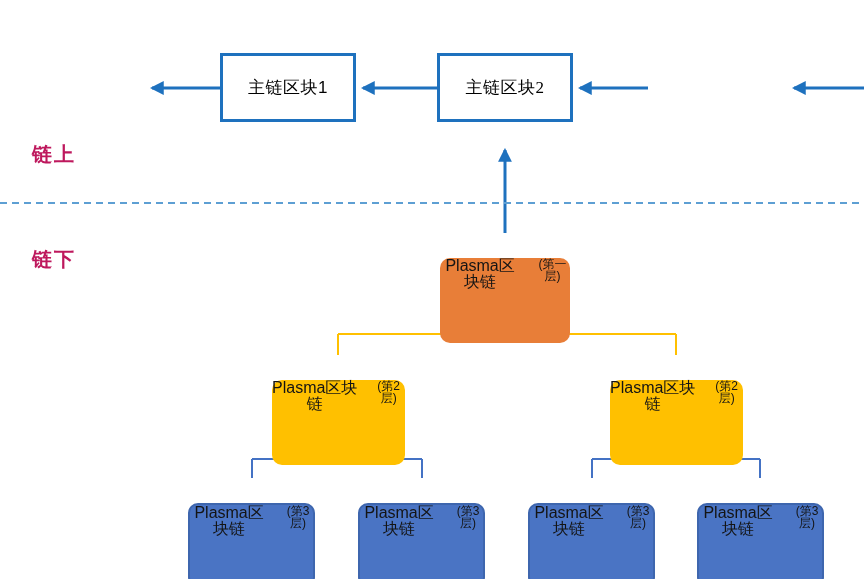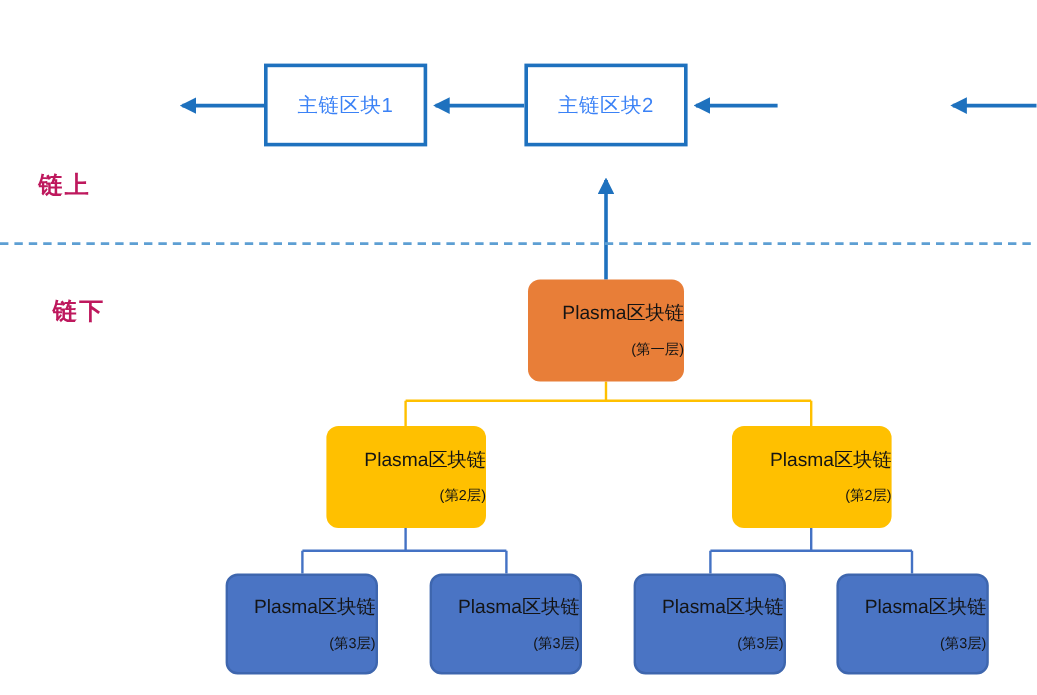--- a/index.html
+++ b/index.html
@@ -24,34 +24,35 @@
     position: absolute;
     box-sizing: border-box;
     width: 136px;
     height: 69px;
     background: #ffffff;
     border: 3px solid #1E71BE;
     display: flex;
     align-items: center;
     justify-content: center;
     font-size: 17px;
-    color: #3b82f6;
+    color: #000000;
     letter-spacing: 0.5px;
   }
   .plasma {
     position: absolute;
     box-sizing: border-box;
     border-radius: 10px;
     display: flex;
-    flex-direction: column;
-    align-items: flex-end;
+    flex-direction: row;
+    align-items: flex-start;
     justify-content: center;
     gap: 15px;
     color: #141414;
     text-align: center;
+    margin-top: 25px;
   }
   .plasma .title   { font-size: 16px; line-height: 1; }
   .plasma .subtitle{ font-size: 12px; line-height: 1; }
   .plasma.layer1 {
     left: 440px; top: 233px;
     width: 130px; height: 85px;
     background: #E87E38;
   }
   .plasma.layer2 {
     width: 133px; height: 85px;
@@ -62,32 +63,32 @@
     background: #4A74C4;
     border: 2px solid #3E66AE;
   }
   #layer2-a { left: 272px; top: 355px; }
   #layer2-b { left: 610px; top: 355px; }
   #layer3-a { left: 188px; top: 478px; }
   #layer3-b { left: 358px; top: 478px; }
   #layer3-c { left: 528px; top: 478px; }
   #layer3-d { left: 697px; top: 478px; }
   #main-block-1 { left: 220px; top: 53px; }
-  #main-block-2 { left: 437px; top: 53px; }
+  #main-block-2 { left: 437px; top: 53px; font-family: Liberation Serif, serif; }
   #main-block-3 { left: 648px; top: 53px; }
   .region-label {
     position: absolute;
     left: 32px;
     font-size: 20px;
     font-weight: bold;
     color: #be185d;
     letter-spacing: 2px;
   }
   #label-on-chain  { top: 141px; }
-  #label-off-chain { top: 246px; margin-left: 12px; }
+  #label-off-chain { top: 246px; }
 </style>
 </head>
 <body>
 
 <div id="stage">
 
   <svg id="connector-layer" viewBox="0 0 864 579" xmlns="http://www.w3.org/2000/svg">
     <defs>
       <marker id="arrow-blue" viewBox="0 0 10 10" refX="8.5" refY="5" markerWidth="4.6" markerHeight="4.6" orient="auto-start-reverse">
         <path d="M0,0 L10,5 L0,10 z" fill="#1E71BE"></path>

